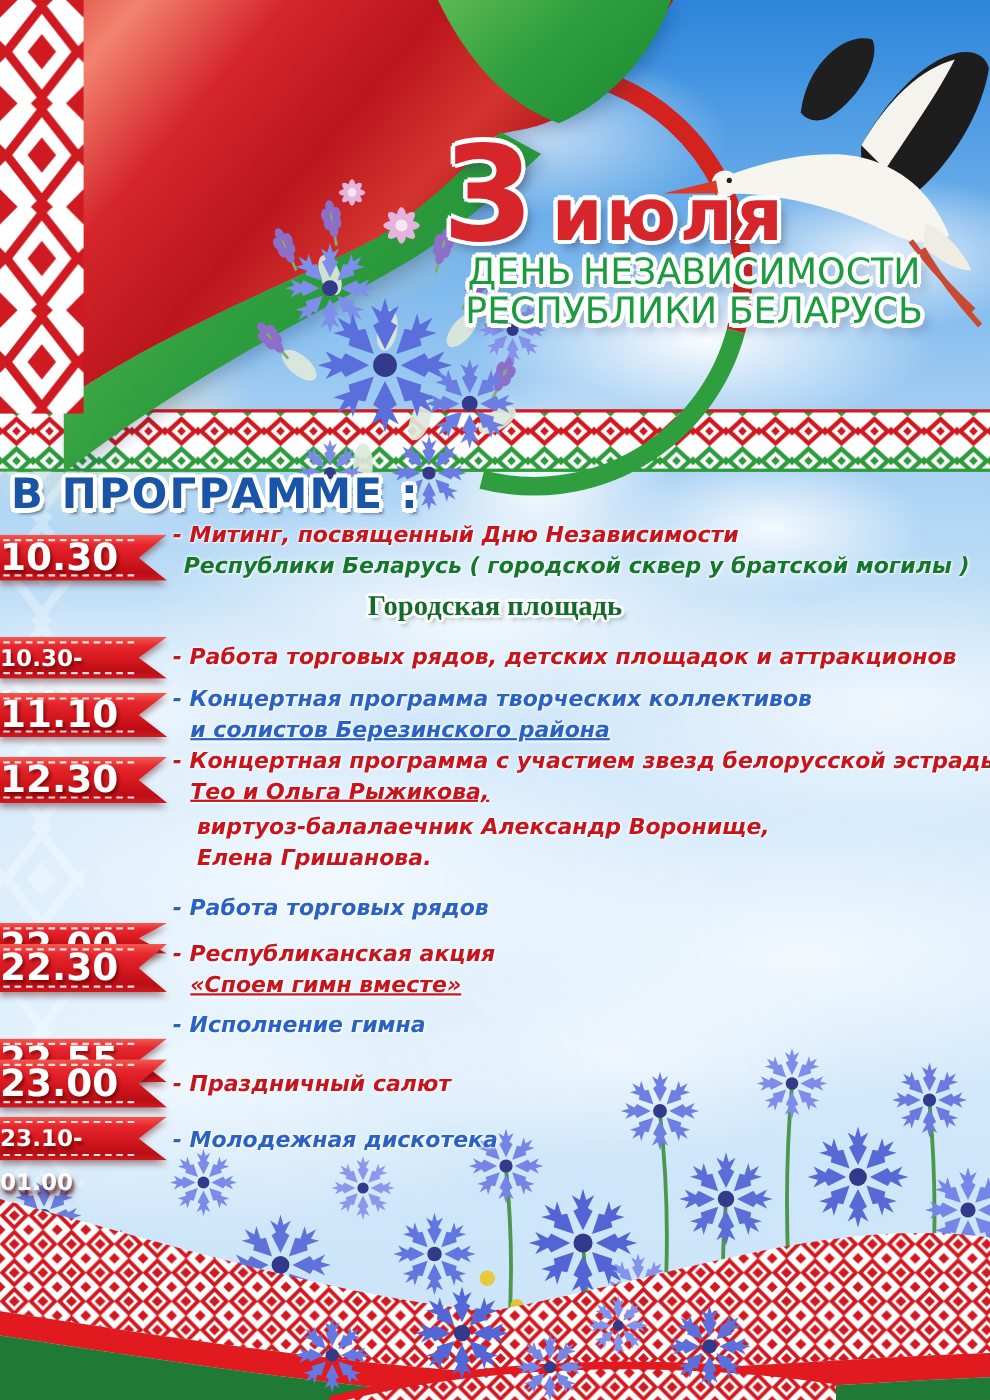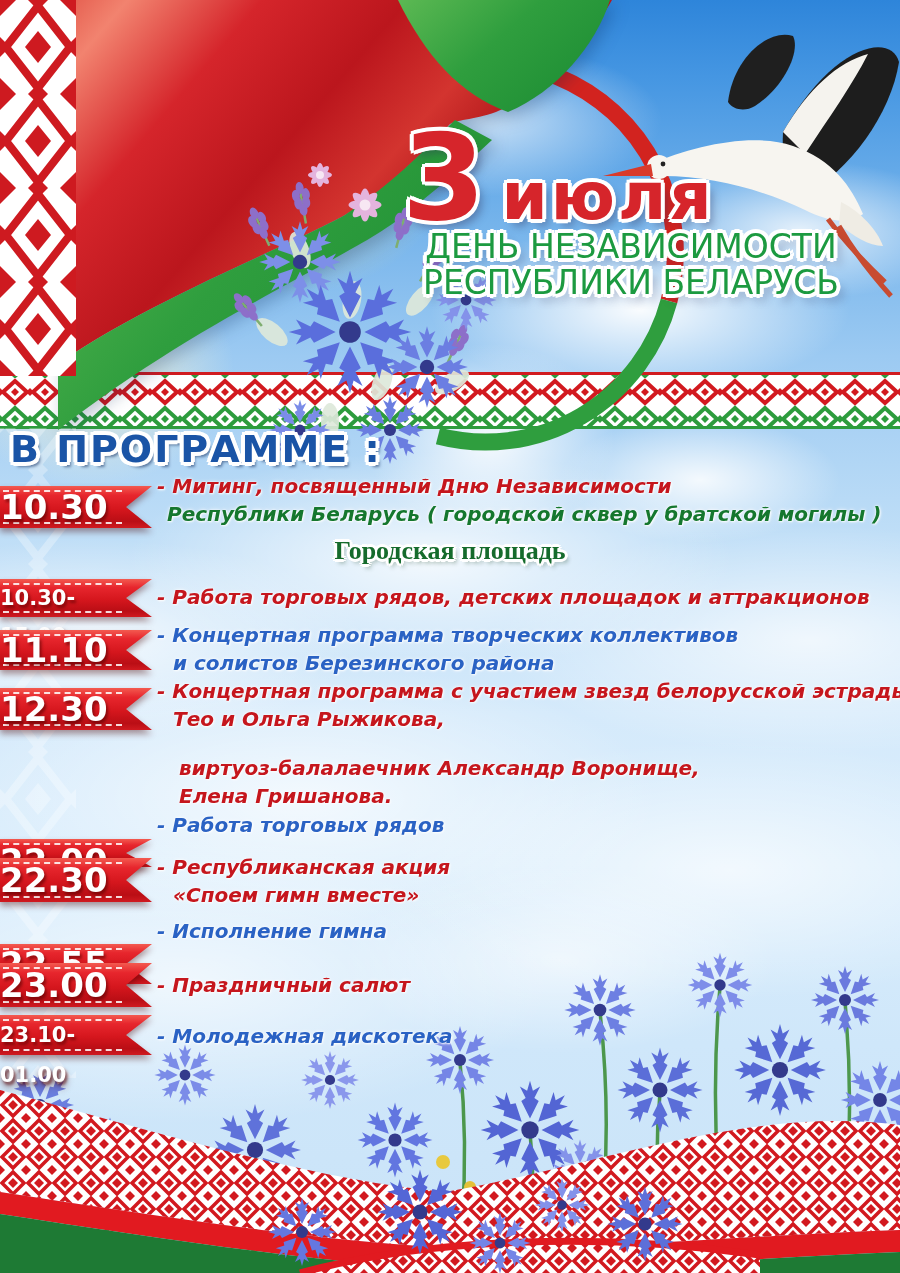--- a/index.html
+++ b/index.html
@@ -59,21 +59,21 @@
      text-shadow:2px 3px 3px rgba(90,0,0,.6);}
   .ribbon.big span{font-size:34px;}
   .ribbon.small span{font-size:21px;letter-spacing:0;}
 
   
   .item{position:absolute;left:157px;width:740px;font-weight:bold;font-style:italic;font-size:20px;line-height:28px;white-space:nowrap;
      text-shadow:0 0 2px rgba(255,255,255,.9),0 0 4px rgba(255,255,255,.7),1px 1px 2px rgba(255,255,255,.8);}
   .line.red{color:#c5161d;}
   .line.green{color:#15772e;}
   .line.blue{color:#2a62c4;}
-  .ind1{padding-left:10px;} .ind2{padding-left:16px;} .ind3{padding-left:22px;}
+  .ind1{padding-left:10px;} .ind2{padding-left:16px;text-decoration:underline;} .ind3{padding-left:22px;}
 </style>
 </head>
 <body>
 
 <div class="poster">
   <div class="clouds"></div>
   <div class="glow1"></div>
   <div class="glow2"></div>
   <div class="glow3"></div>
 
@@ -335,21 +335,21 @@
   </div>
 
   <div class="ribbon big" style="top:688px;height:42px">
     <i class="bg"></i>
       <i class="stitch"></i>
     <span style="line-height:42px">12.30</span>
   </div>
   <div class="item" style="top:677px">
     <div class="line red">- Концертная программа с участием звезд белорусской эстрады:</div>
     <div class="line red ind2">Тео и Ольга Рыжикова,</div>
-    <div class="line red ind3" style="margin-top:21px">виртуоз-балалаечник  Александр Воронище,</div>
+    <div class="line red ind3" style="margin-top:4px">виртуоз-балалаечник  Александр Воронище,</div>
     <div class="line red ind3">Елена Гришанова.</div>
   </div>
 
   <div class="ribbon big" style="top:839px;height:28px">
     <i class="bg"></i>
       <i class="stitch"></i>
     <span style="line-height:44px">22.00</span>
   </div>
   <div class="item" style="top:811px">
     <div class="line blue">- Работа торговых рядов</div>

